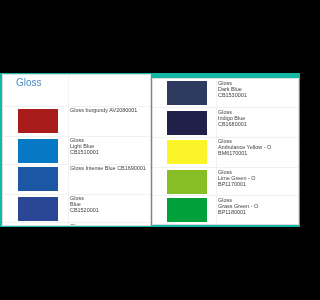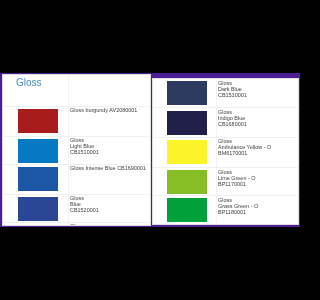--- a/index.html
+++ b/index.html
@@ -2,21 +2,21 @@
 <html><head>
 <meta charset="utf-8">
 <title>Gloss colour chart</title>
 <style>
   html,body{margin:0;padding:0;}
   body{width:300px;height:300px;background:#000;overflow:hidden;
        font-family:"Liberation Sans",sans-serif;}
 
   
   .page{position:absolute;left:0;top:73px;width:300px;height:154px;
-        background:#4c1d95;overflow:hidden;}
+        background:#14b8a6;overflow:hidden;}
 
   
   .panel{position:absolute;background:#fff;border:1px solid #dedede;box-sizing:border-box;}
   .panel.left {left:2px;  top:1px; width:149px;height:152px;overflow:hidden;}
   .panel.right{left:152px;top:5px; width:147px;height:147px;overflow:hidden;}
 
   
   .hdr{height:31.5px;box-sizing:border-box;border-bottom:1px solid #f1f1f1;position:relative;}
   .hdr .divider{position:absolute;left:65px;top:0;bottom:0;width:1px;background:#f2f2f2;}
   .hdr .title{will-change:transform;position:absolute;left:12.5px;top:2.6px;

